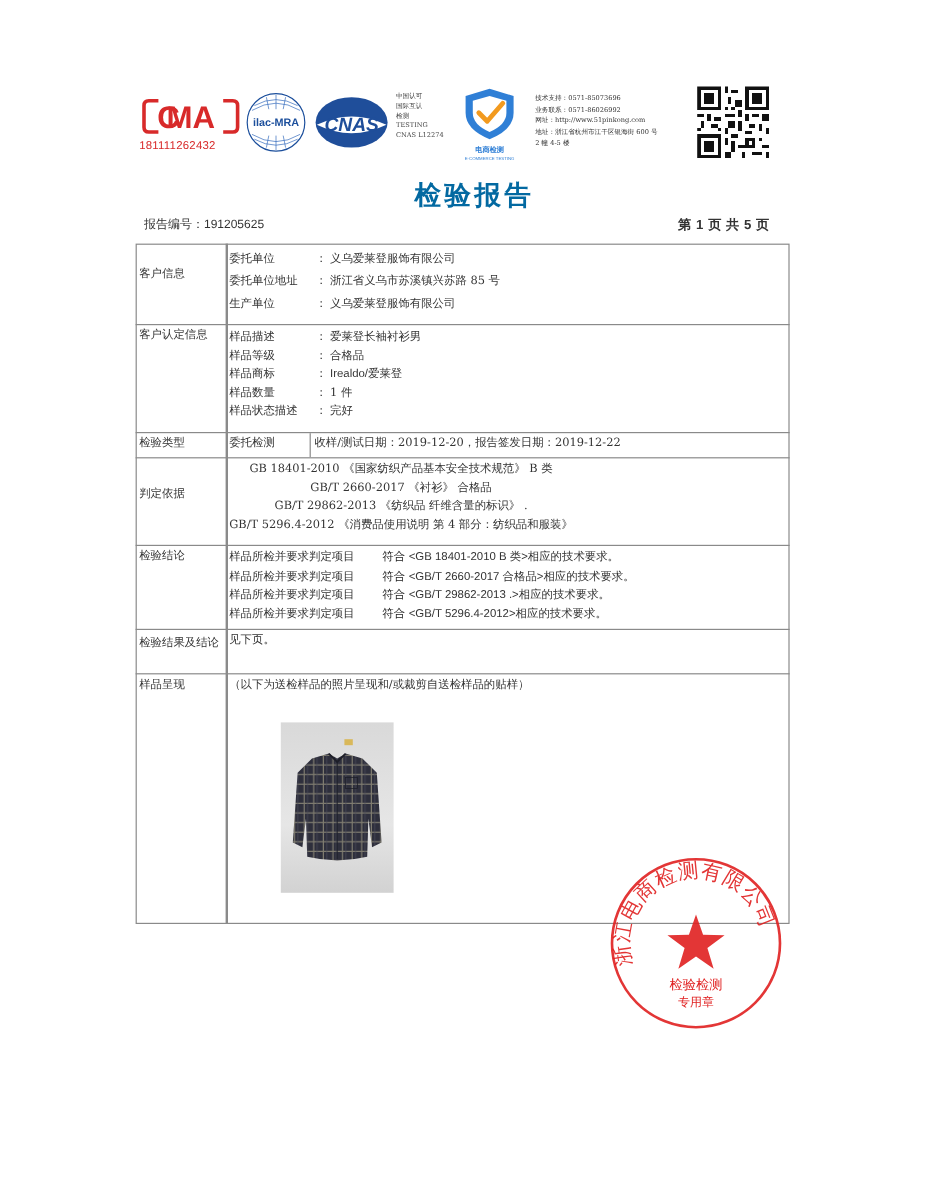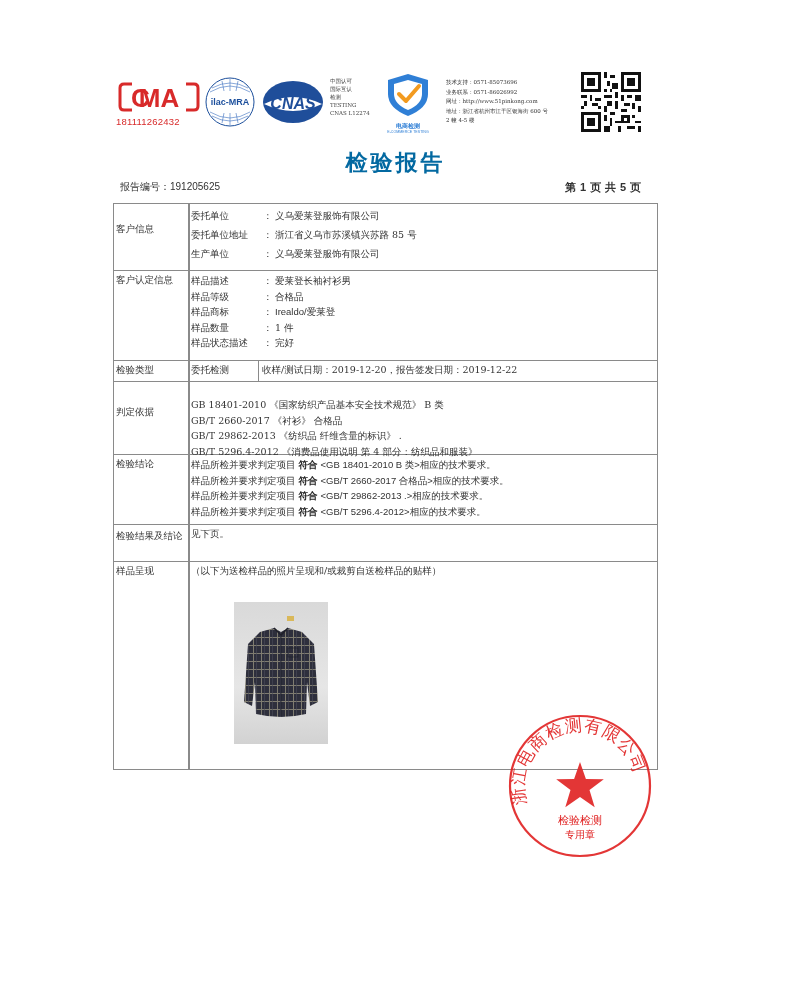--- a/index.html
+++ b/index.html
@@ -25,21 +25,21 @@
 
   
   .tbl { left: 113px; top: 203px; width: 545px; height: 567px; border: 1px solid #8a8a8a; box-sizing: border-box; }
   .hline { position: absolute; left: 113px; width: 545px; height: 1px; background: #8a8a8a; }
   .vline { position: absolute; width: 1.5px; background: #8a8a8a; }
   .cell-label { position: absolute; left: 116px; font-size: 9.5px; color: #333; line-height: 14px; }
   .row-text { position: absolute; font-size: 9.5px; color: #333; white-space: nowrap; line-height: 14px; }
   .sans { font-family: "Liberation Sans", sans-serif; }
   .k { display: inline-block; width: 72px; }
   .colon { display: inline-block; width: 12px; }
-  b.fit { font-weight: bold; color: #222; }
+  b.fit { font-weight: normal; color: #222; margin-left: 20px; }
 
   .photo { left: 234px; top: 602px; width: 94px; height: 142px; background: linear-gradient(180deg,#d9d9d9,#e6e6e6 60%,#d2d2d2); }
 
   .seal { left: 506px; top: 712px; width: 148px; height: 148px; }
 </style>
 </head>
 <body>
 
 <div class="abs cma">
   <svg width="82" height="40" viewBox="0 0 82 40">
@@ -189,21 +189,21 @@
   <div><span class="k">样品商标</span><span class="colon">：</span><span class="sans">Irealdo/爱莱登</span></div>
   <div><span class="k">样品数量</span><span class="colon">：</span><span>1 件</span></div>
   <div><span class="k">样品状态描述</span><span class="colon">：</span><span>完好</span></div>
 </div>
 
 <div class="cell-label" style="top:363px;">检验类型</div>
 <div class="row-text" style="left:191px;top:363px;">委托检测</div>
 <div class="row-text" style="left:262px;top:363px;">收样/测试日期：2019-12-20，报告签发日期：2019-12-22</div>
 
 <div class="cell-label" style="top:405px;">判定依据</div>
-<div class="row-text" style="left:191px;top:397px;line-height:15.5px;">
+<div class="row-text" style="left:191px;top:383px;line-height:15.5px;text-align:center;">
   <div>GB 18401-2010 《国家纺织产品基本安全技术规范》 B 类</div>
   <div>GB/T 2660-2017 《衬衫》 合格品</div>
   <div>GB/T 29862-2013 《纺织品 纤维含量的标识》 .</div>
   <div>GB/T 5296.4-2012 《消费品使用说明 第 4 部分：纺织品和服装》</div>
 </div>
 
 <div class="cell-label" style="top:457px;">检验结论</div>
 <div class="row-text" style="left:191px;top:457px;line-height:15.5px;">
   <div><span>样品所检并要求判定项目</span> <b class="fit">符合</b> <span class="sans">&lt;GB 18401-2010 B 类&gt;相应的技术要求。</span></div>
   <div><span>样品所检并要求判定项目</span> <b class="fit">符合</b> <span class="sans">&lt;GB/T 2660-2017  合格品&gt;相应的技术要求。</span></div>

